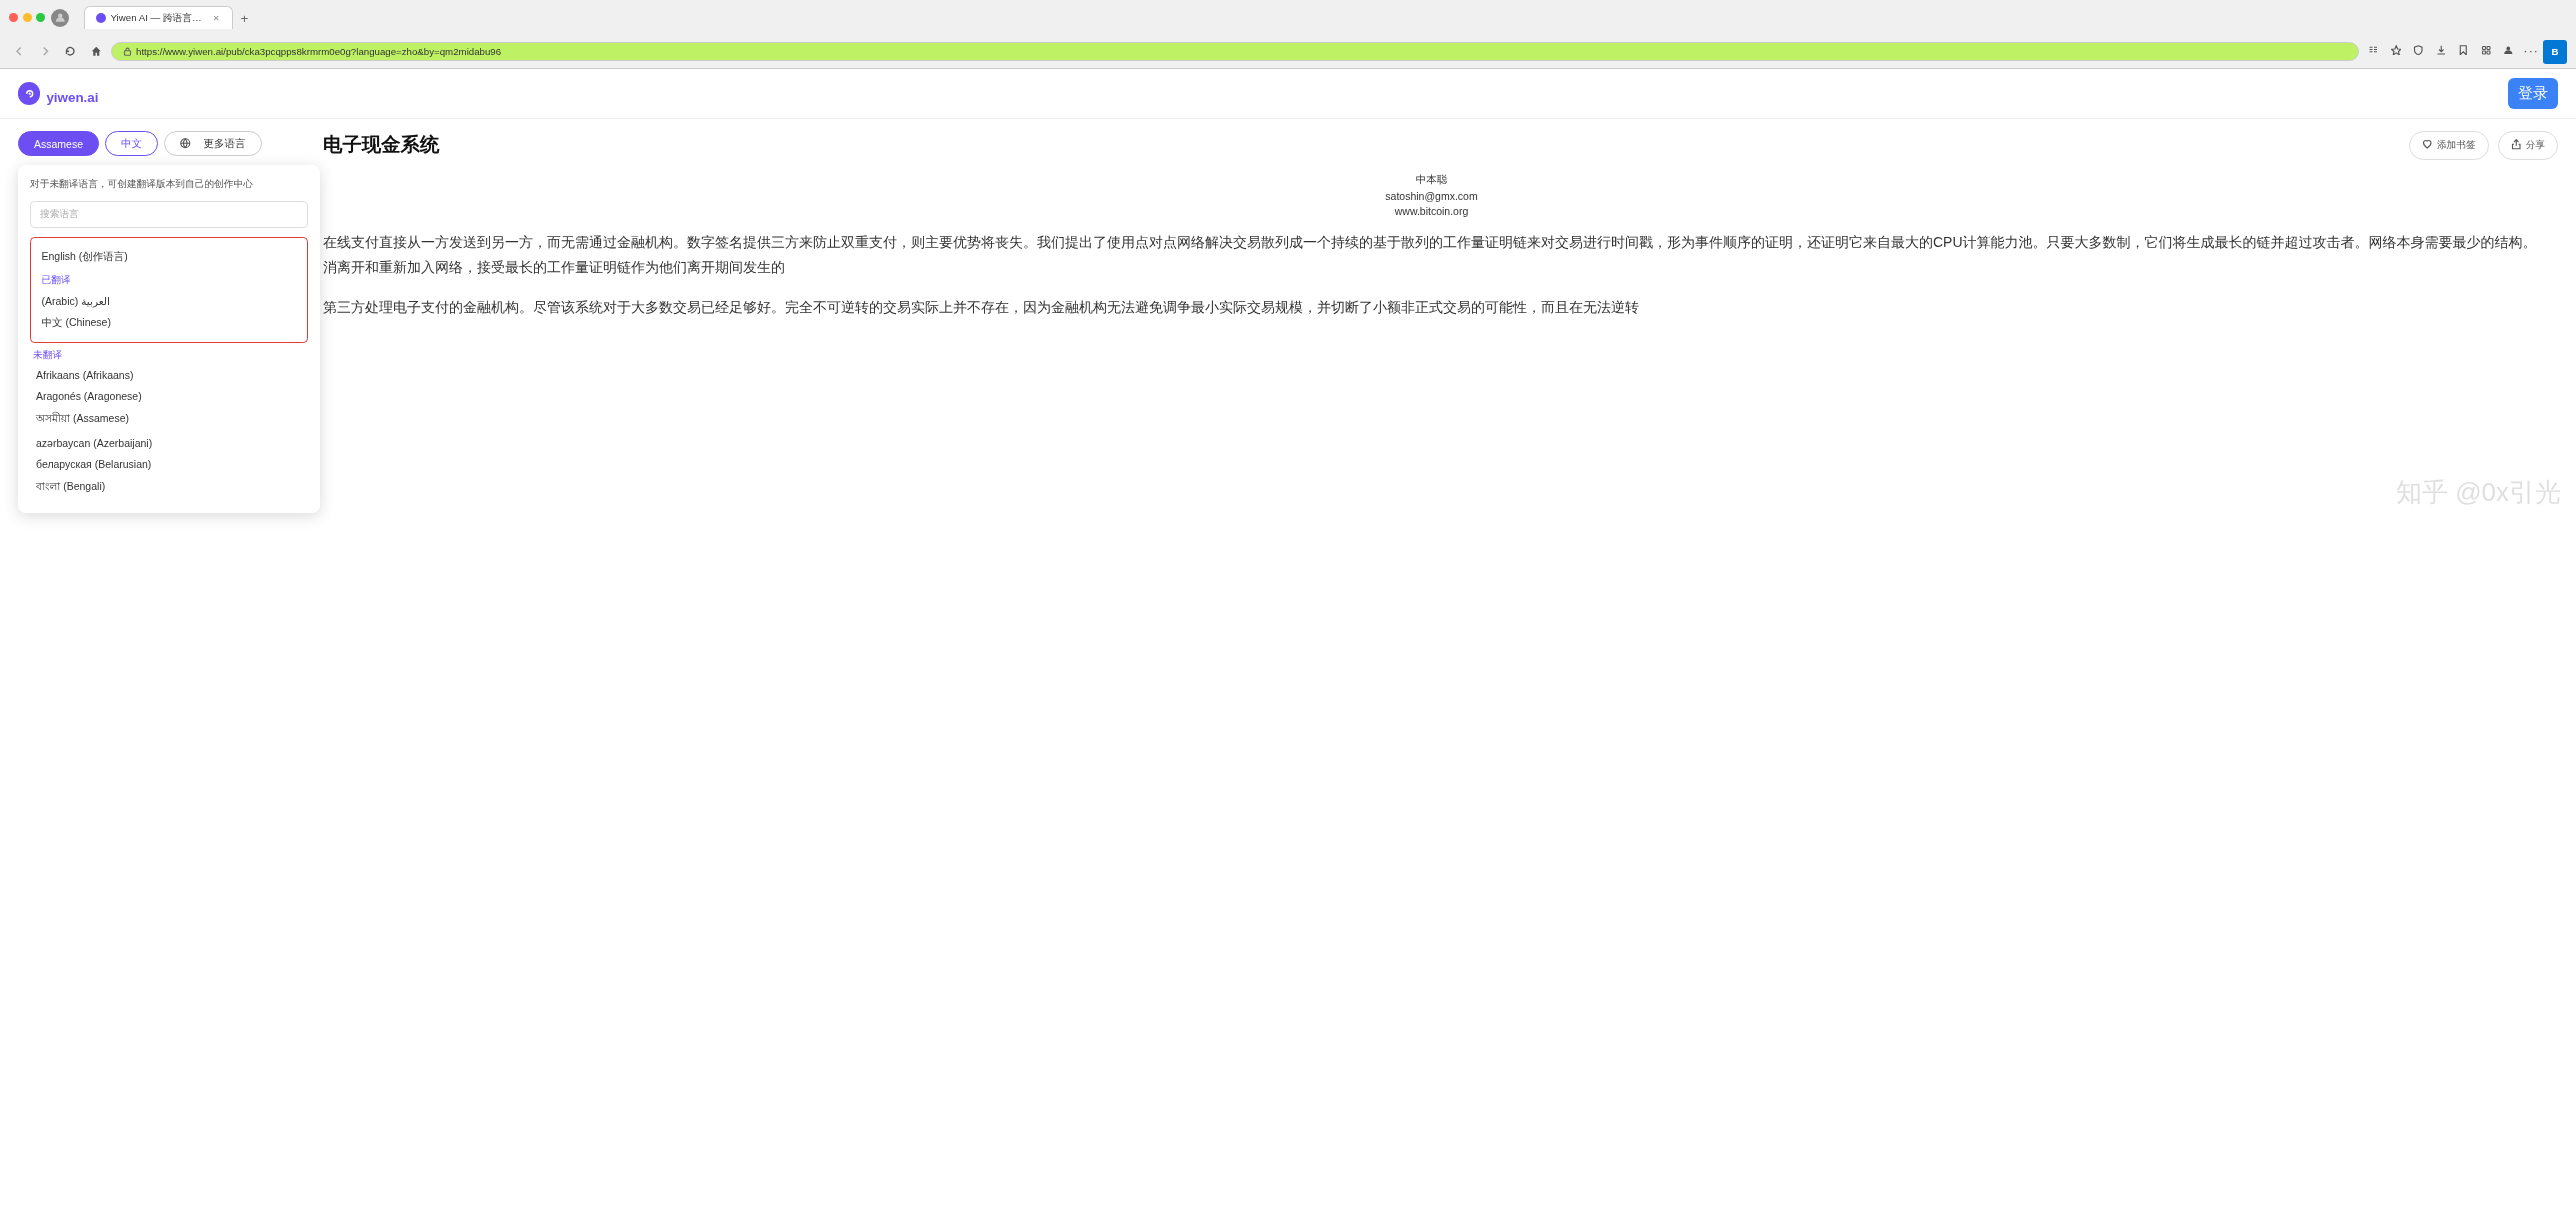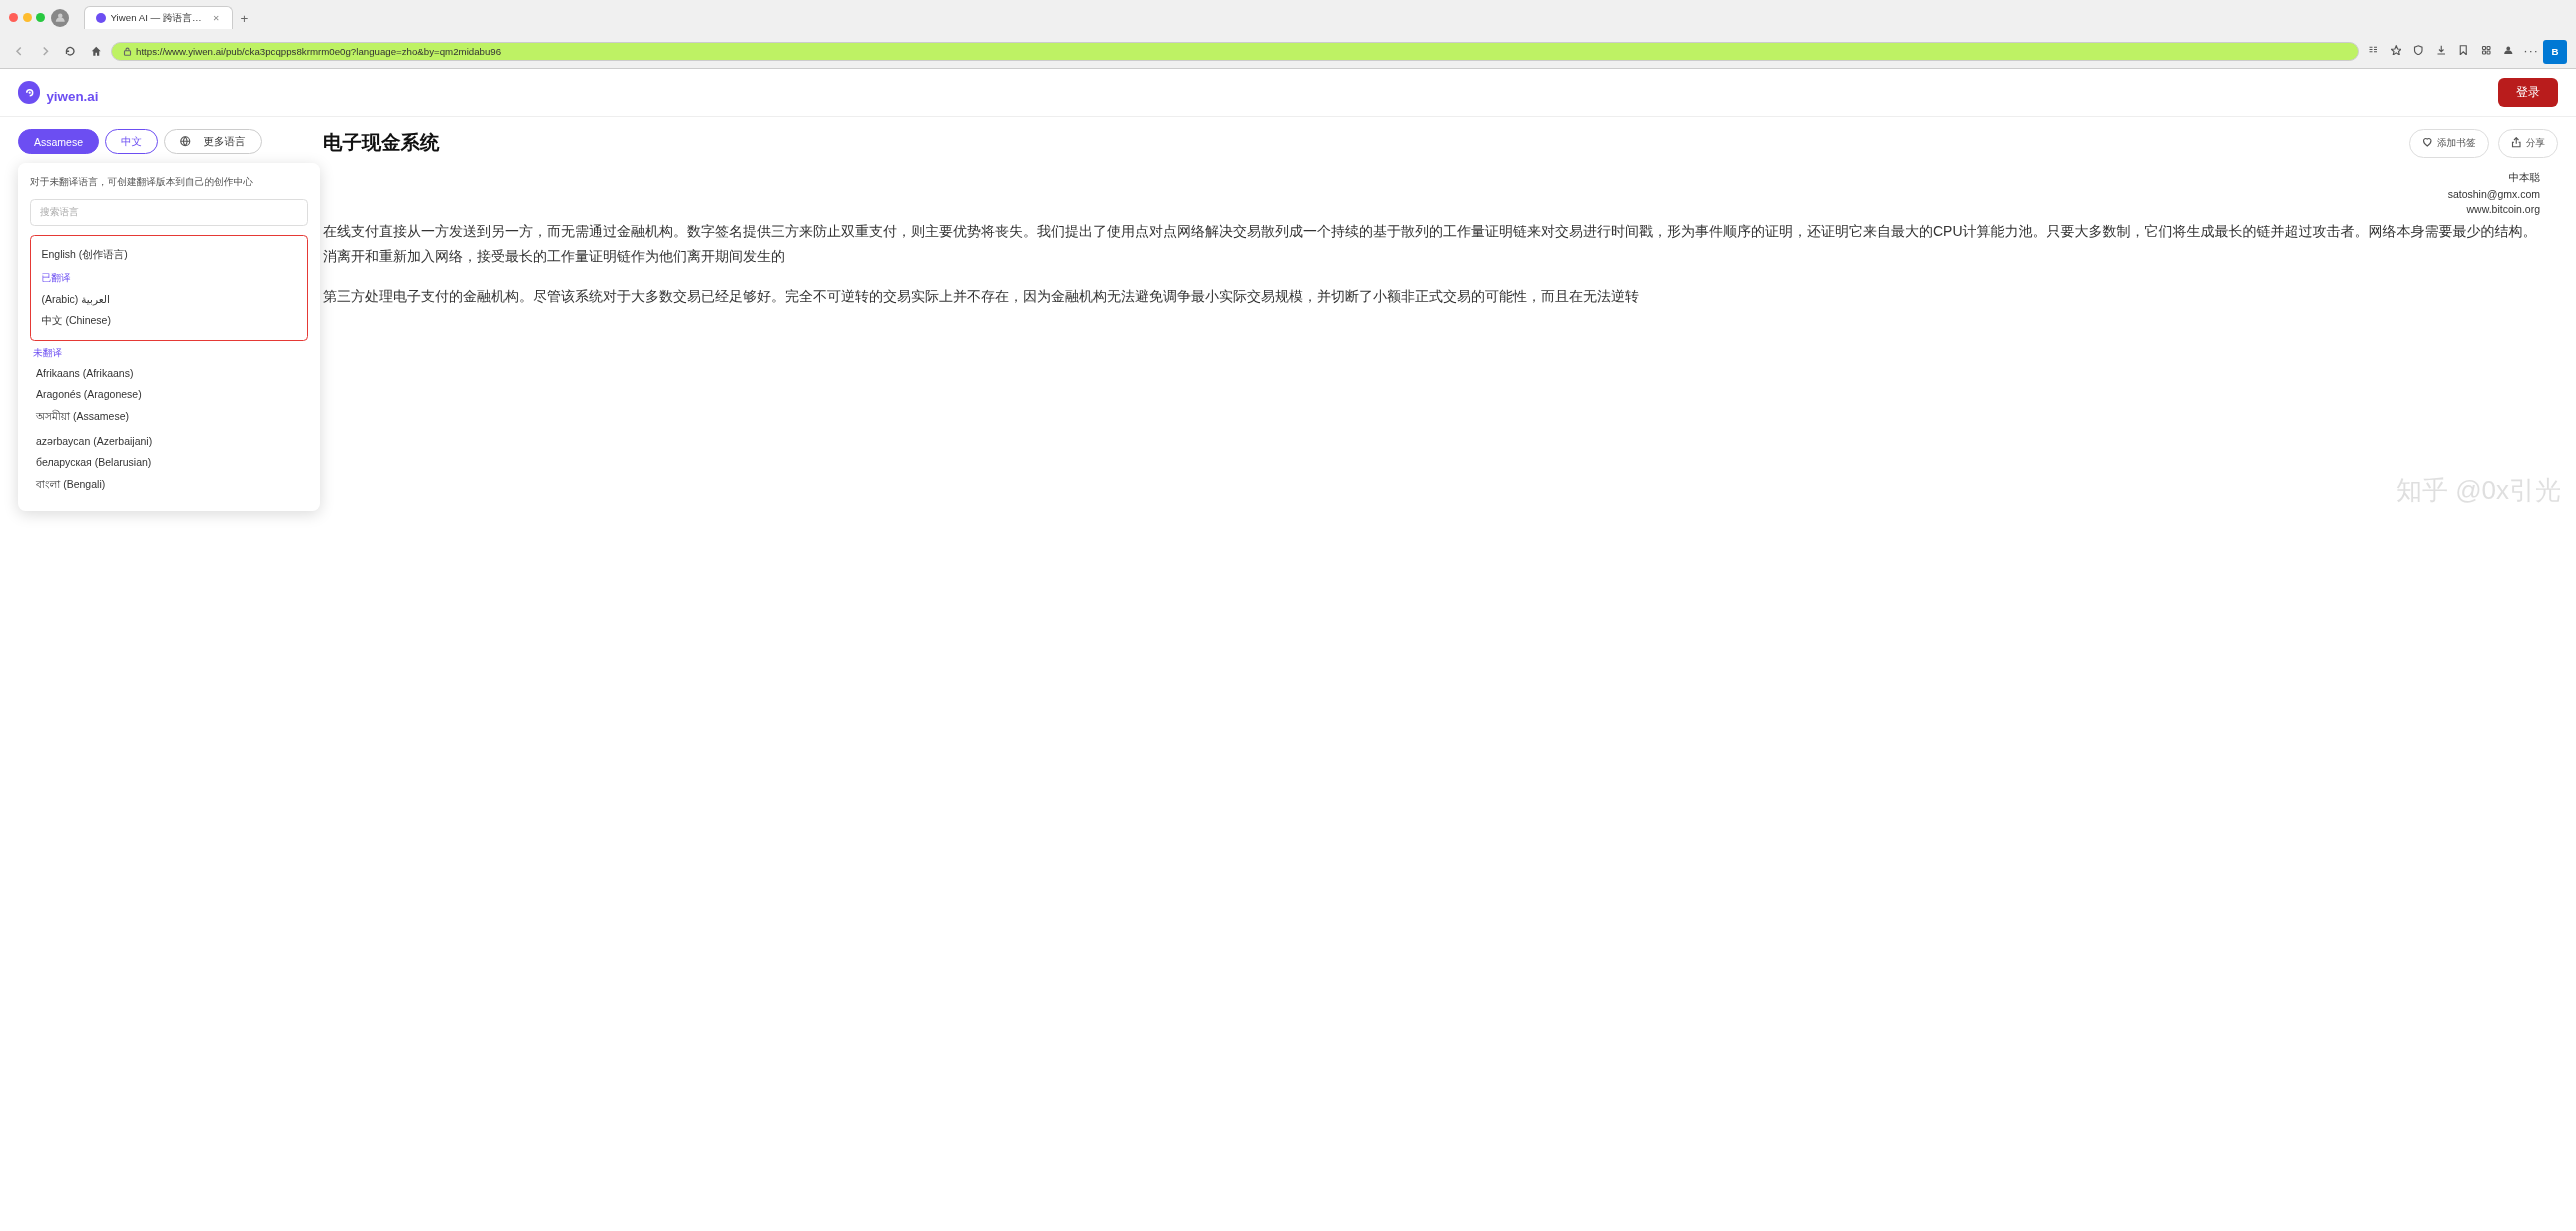--- a/index.html
+++ b/index.html
@@ -183,26 +183,26 @@
       font-size: 10.5px;
       font-weight: bold;
     }
     .logo-text {
       font-size: 13.4px;
       font-weight: 600;
       color: #6c4ef2;
     }
     .header-spacer { flex: 1; }
     .login-btn {
-      background: #b91c1c;
+      background: #3b82f6;
       color: #fff;
       border: none;
       border-radius: 6px;
-      padding: 6px 18px;
-      font-size: 12px;
+      padding: 6px 10px;
+      font-size: 15px;
       cursor: pointer;
     }
 
     
     .main-layout {
       display: flex;
       padding: 12px 18px;
       gap: 18px;
       position: relative;
     }
@@ -299,22 +299,22 @@
       flex: 1;
       padding: 0 18px;
     }
     .article-title {
       font-size: 19.4px;
       font-weight: bold;
       color: #111;
       margin-bottom: 15px;
     }
     .article-meta {
-      text-align: right;
-      margin-bottom: 4px;
+      text-align: center;
+      margin-bottom: 13px;
     }
     .article-meta p {
       font-size: 10.5px;
       color: #333;
       margin-bottom: 3px;
     }
     .article-body p {
       font-size: 14px;
       color: #333;
       line-height: 1.8;

